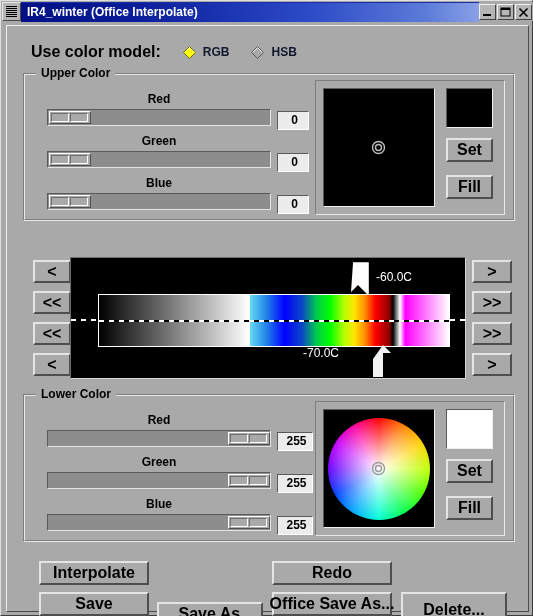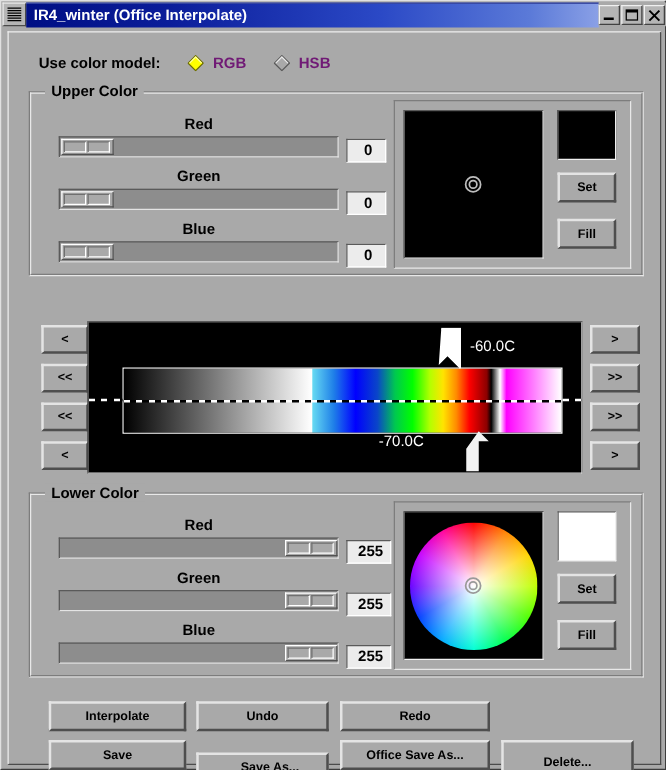--- a/index.html
+++ b/index.html
@@ -53,25 +53,25 @@
   .tb-btn svg{position:absolute;left:2px;top:2px;}
   
   .client{
     position:absolute;left:5px;top:24px;width:523px;height:587px;
     background:#a9a9a9;box-sizing:border-box;
     border-top:1px solid #eeeeee;border-left:1px solid #eeeeee;
     border-right:1px solid #4c4c4c;border-bottom:1px solid #4c4c4c;
   }
   
   .model-row{position:absolute;left:24px;top:17px;display:flex;align-items:center;}
-  .model-label{font-size:12px;font-weight:bold;color:#000;}
+  .model-label{font-size:16px;font-weight:bold;color:#000;}
   .radio{display:flex;align-items:center;margin-left:22px;cursor:default;}
   .diamond{width:13px;height:13px;position:relative;margin-right:7px;}
   .diamond svg{display:block;}
-  .radio-text{font-size:12px;font-weight:bold;color:#701a75;}
+  .radio-text{font-size:12px;font-weight:bold;color:#0f172a;}
   
   .group{position:absolute;box-sizing:border-box;text-align:center;}
   .group .gb-line{
     position:absolute;left:0;top:7px;right:0;bottom:0;
     border-top:1px solid #7d7d7d;border-left:1px solid #7d7d7d;
     border-right:1px solid #e8e8e8;border-bottom:1px solid #e8e8e8;
   }
   .group .gb-line2{
     position:absolute;left:1px;top:8px;right:1px;bottom:1px;
     border-top:1px solid #e8e8e8;border-left:1px solid #e8e8e8;
@@ -127,21 +127,21 @@
   .swatch{
     position:absolute;box-sizing:border-box;
     border-top:1px solid #5a5a5a;border-left:1px solid #5a5a5a;
     border-right:1px solid #f0f0f0;border-bottom:1px solid #f0f0f0;
   }
   
   .btn{
     position:absolute;box-sizing:border-box;background:#a9a9a9;
     border-top:2px solid #e4e4e4;border-left:2px solid #e4e4e4;
     border-right:2px solid #4e4e4e;border-bottom:2px solid #4e4e4e;
-    font-size:10px;font-weight:bold;color:#000;
+    font-size:16px;font-weight:bold;color:#000;
     display:flex;align-items:center;justify-content:center;
     cursor:default;white-space:nowrap;
   }
   
   .strip-area{
     position:absolute;box-sizing:border-box;background:#000;
     border-top:1px solid #6b6b6b;border-left:1px solid #6b6b6b;
     border-right:1px solid #d6d6d6;border-bottom:1px solid #d6d6d6;
     overflow:hidden;
   }
@@ -358,21 +358,20 @@
             </svg>
           </div>
         </div>
         <div class="swatch" style="left:130px;top:7px;width:47px;height:40px;background:#ffffff;"></div>
         <div class="btn" style="left:130px;top:57px;width:47px;height:24px;">Set</div>
         <div class="btn" style="left:130px;top:94px;width:47px;height:24px;">Fill</div>
       </div>
     </div>
 
     <div class="btn" style="left:32px;top:535px;width:110px;height:24px;">Interpolate</div>
-    <div class="btn" style="left:150px;top:535px;width:106px;height:24px;">Undo</div>
     <div class="btn" style="left:265px;top:535px;width:120px;height:24px;">Redo</div>
 
     <div class="btn" style="left:32px;top:566px;width:110px;height:24px;">Save</div>
     <div class="btn" style="left:150px;top:576px;width:106px;height:24px;padding-left:12px;">Save As...</div>
     <div class="btn" style="left:265px;top:566px;width:120px;height:24px;">Office Save As...</div>
     <div class="btn" style="left:394px;top:566px;width:106px;height:36px;">Delete...</div>
 
   </div>
 </div>
 

